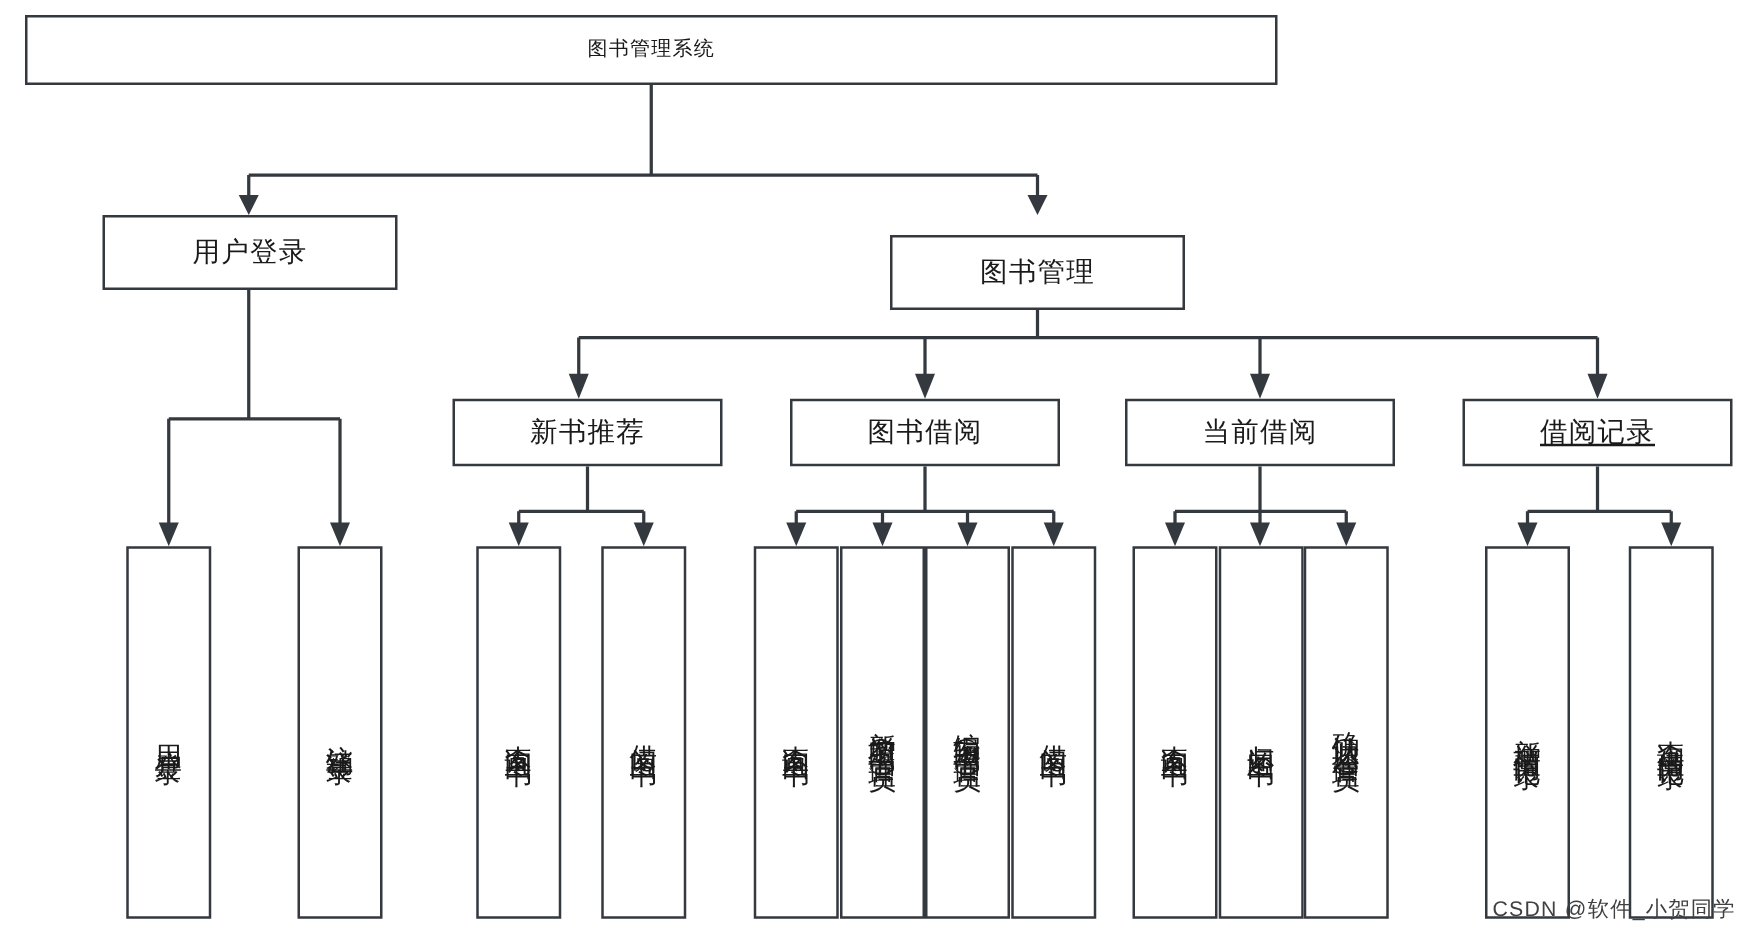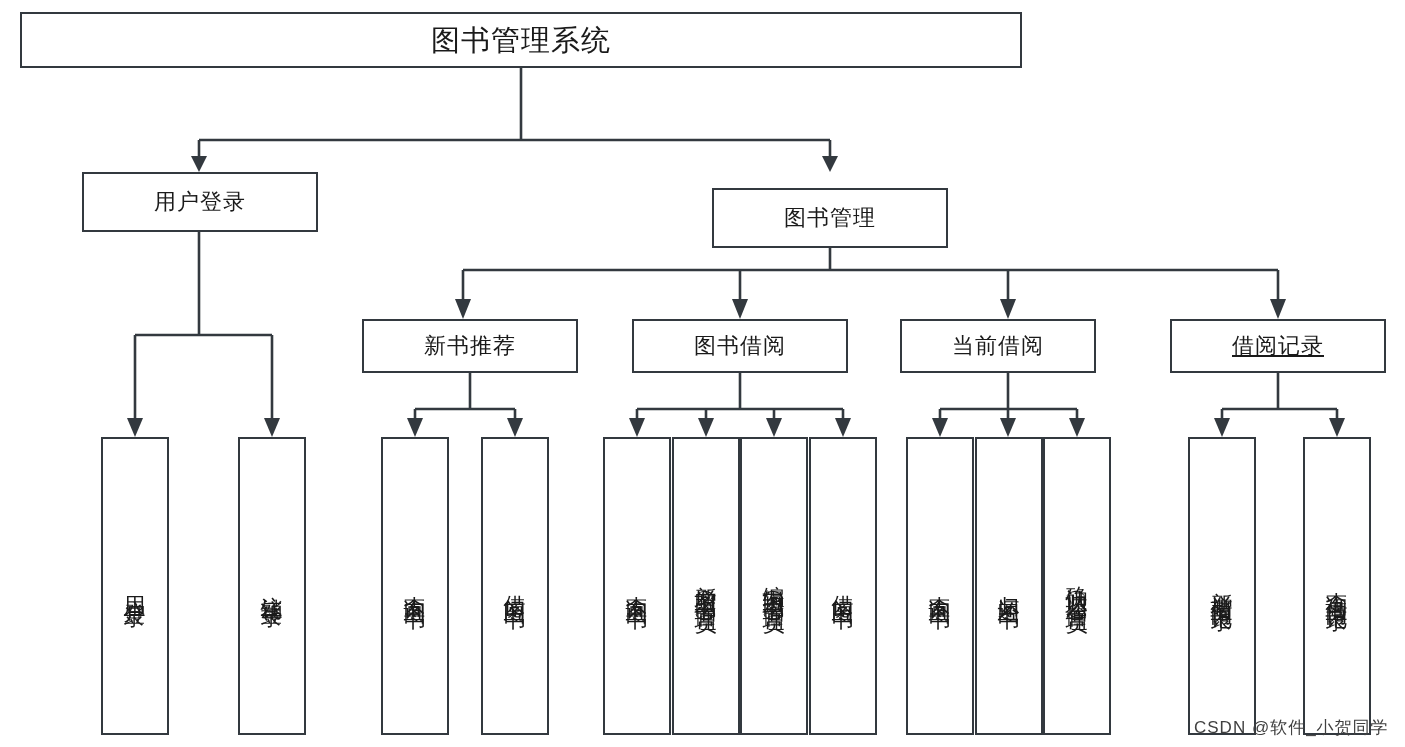--- a/index.html
+++ b/index.html
@@ -39,21 +39,21 @@
     padding-bottom:6px;
     align-items:center;
     justify-content:center;
     text-align:center;
   }
   .node.vert span{
     writing-mode:vertical-rl;
     text-orientation:upright;
     display:block;
   }
-  #root-node{ font-size:29px; }
+  #root-node{ font-size:16px; }
   .watermark{
     position:absolute;
     color:#404040;
     font-size:17px;
     letter-spacing:1px;
     white-space:nowrap;
     pointer-events:none;
   }
   svg.edges{
     position:absolute;left:0;top:0;width:1405px;height:747px;
@@ -137,21 +137,21 @@
   <div class="node horiz" id="root-node" style="left:20px;top:12px;width:1002px;height:56px;">图书管理系统</div>
 
   <div class="node horiz" style="left:82px;top:172px;width:236px;height:60px;">用户登录</div>
 
   <div class="node horiz" style="left:712px;top:172px;width:236px;height:60px;margin-top:16px;">图书管理</div>
 
   <div class="node horiz" style="left:632px;top:319px;width:216px;height:54px;">图书借阅</div>
 
   <div class="node horiz" style="left:362px;top:319px;width:216px;height:54px;">新书推荐</div>
 
-  <div class="node horiz" style="left:900px;top:319px;width:196px;height:54px;">当前借阅</div>
+  <div class="node horiz" style="left:900px;top:319px;width:216px;height:54px;">当前借阅</div>
 
   <div class="node horiz" style="left:1170px;top:319px;width:216px;height:54px;text-decoration:underline;">借阅记录</div>
 
   <div class="node vert" style="left:101px;top:437px;width:68px;height:298px;">
     <span>用户登录</span>
   </div>
   <div class="node vert" style="left:238px;top:437px;width:68px;height:298px;">
     <span>注销登录</span>
   </div>
 

